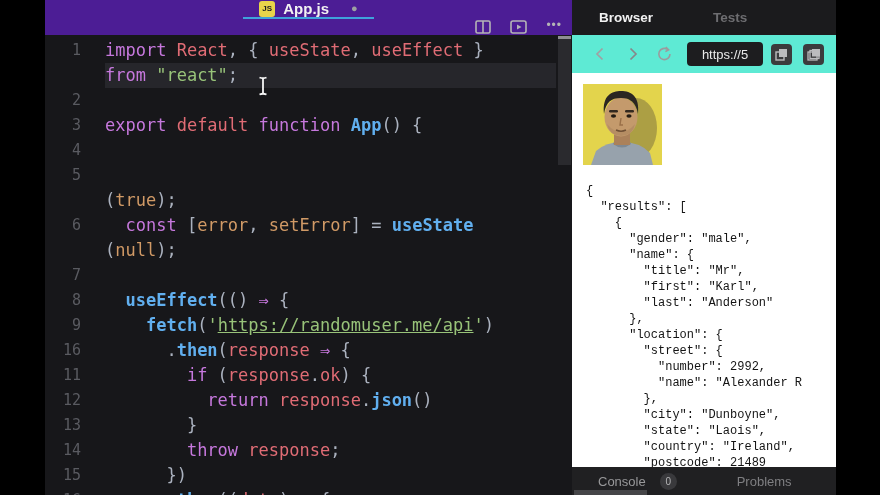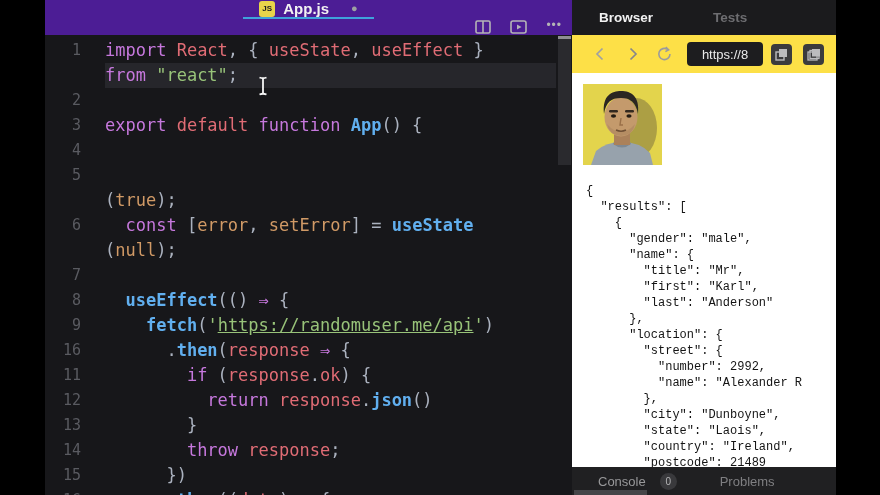--- a/index.html
+++ b/index.html
@@ -28,21 +28,21 @@
   .code-line{flex:1;white-space:pre;color:#abb2bf;}
   .code-line.active{background:#26262b;}
   .tk-kw{color:var(--kw);} .tk-var{color:var(--vr);margin-top:24px;} .tk-fn{color:var(--fn);font-weight:bold;}
   .tk-str{color:var(--str);} .tk-orange{color:var(--orange);} .tk-pun{color:var(--pun);}
   .tk-link{color:var(--str);text-decoration:underline;}
   
   .scroll-thumb{position:absolute;right:1px;top:36px;width:13px;height:129px;background:#2a2a2e;
                 border-top:3px solid #8e8e92;box-sizing:border-box;}
   .ibeam{position:absolute;left:212px;top:76px;}
   
-  .browser{position:absolute;left:572px;top:0;width:264px;height:495px;background:#fde047;}
+  .browser{position:absolute;left:572px;top:0;width:264px;height:495px;background:#5eead4;}
   .panel-tabbar{position:absolute;left:0;top:0;width:100%;height:35px;background:#1b1b1d;
                 display:flex;align-items:center;padding-left:27px;box-sizing:border-box;gap:60px;}
   .ptab{font-size:13.5px;}
   .ptab.active{color:#f2f2f2;font-weight:600;}
   .ptab.inactive{color:#6d6d70;font-weight:600;}
   .navbar{position:absolute;left:0;top:35px;width:100%;height:38px;display:flex;align-items:center;
           padding-left:20px;box-sizing:border-box;}
   .nav-ic{flex:none;display:flex;align-items:center;justify-content:center;}
   .url-pill{flex:none;width:76px;height:24px;background:#1d1d1f;border-radius:4px;color:#eaeaea;
             font-size:13px;display:flex;align-items:center;justify-content:center;margin-left:14px;}
@@ -50,21 +50,21 @@
            align-items:center;justify-content:center;}
   .viewport{position:absolute;left:0;top:73px;width:264px;height:394px;background:#fff;overflow:hidden;}
   .avatar{position:absolute;left:11px;top:11px;}
   .json-pre{position:absolute;left:14px;top:110px;margin:0;font-family:"Liberation Mono",monospace;
             font-size:12px;line-height:16px;color:#141414;white-space:pre;}
   .consolebar{position:absolute;left:0;top:467px;width:100%;height:28px;background:#202022;
               display:flex;align-items:center;padding-left:26px;box-sizing:border-box;}
   .console-label{color:#98989a;font-size:13px;}
   .badge{width:17px;height:17px;border-radius:50%;background:#39393c;color:#b5b5b7;font-size:10px;
          display:flex;align-items:center;justify-content:center;margin-left:14px;}
-  .problems-label{color:#7f7f82;font-size:13px;margin-left:43px;}
+  .problems-label{color:#7f7f82;font-size:13px;margin-left:60px;}
   .bottom-strip{position:absolute;left:2px;bottom:0;width:73px;height:5px;background:#454548;}
 </style>
 </head>
 <body>
 
 <div class="stage" style="--accent: #3fa2db; --kw: #c678dd; --vr: #e06c75; --fn: #61afef; --str: #98c379; --orange: #d19a66; --pun: #abb2bf; --jsbadge: #e8d44a;">
 
   <div class="editor">
 
     <div class="editor-tabbar">
@@ -197,21 +197,21 @@
         <svg width="9" height="14" viewBox="0 0 9 14">
             <path d="M1.5 1.5 L7 7 L1.5 12.5" fill="none" stroke="#87878a" stroke-width="1.7"></path>
           </svg>
       </span>
       <span class="nav-ic" style="width:17px;margin-left:16px;">
         <svg width="17" height="16" viewBox="0 0 17 16">
             <path d="M14 8 A5.6 5.6 0 1 1 11.6 3.4" fill="none" stroke="#9b9b9d" stroke-width="1.6"></path>
             <path d="M9.8 1.2 L12.6 3.8 L9.4 5.6" fill="none" stroke="#9b9b9d" stroke-width="1.6"></path>
           </svg>
       </span>
-      <span class="url-pill">https://8</span>
+      <span class="url-pill">https://5</span>
       <span class="win-btn" style="margin-left:8px;">
         <svg width="13" height="13" viewBox="0 0 13 13">
             <rect x="1" y="4" width="8" height="8" fill="none" stroke="#bcbcbe" stroke-width="1.4"></rect>
             <rect x="4" y="1" width="8" height="8" fill="#bcbcbe"></rect>
           </svg>
       </span>
       <span class="win-btn" style="margin-left:11px;">
         <svg width="14" height="13" viewBox="0 0 14 13">
             <rect x="1" y="4" width="9" height="8" fill="none" stroke="#bcbcbe" stroke-width="1.3"></rect>
             <rect x="3" y="2.5" width="9" height="8" fill="none" stroke="#bcbcbe" stroke-width="1.3"></rect>

